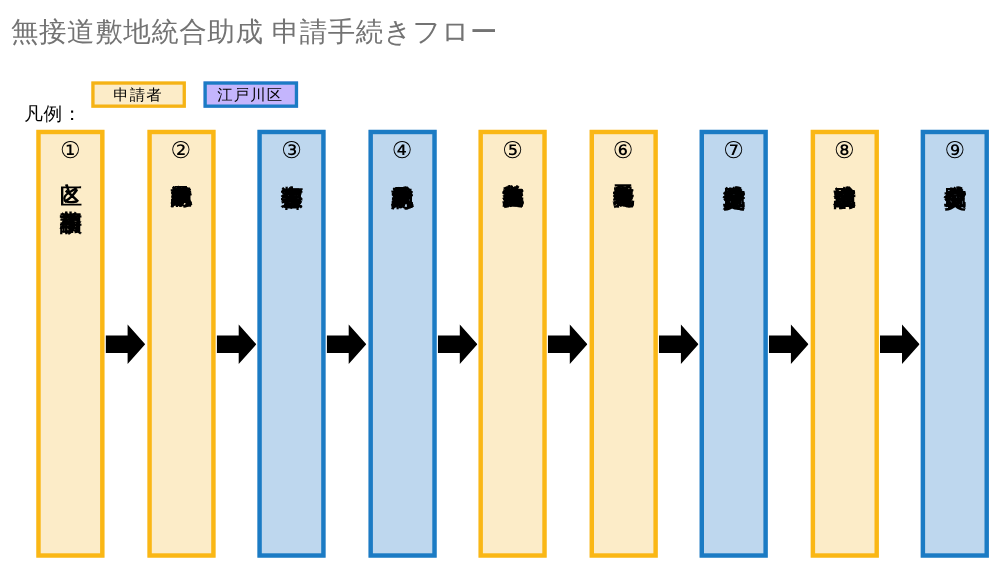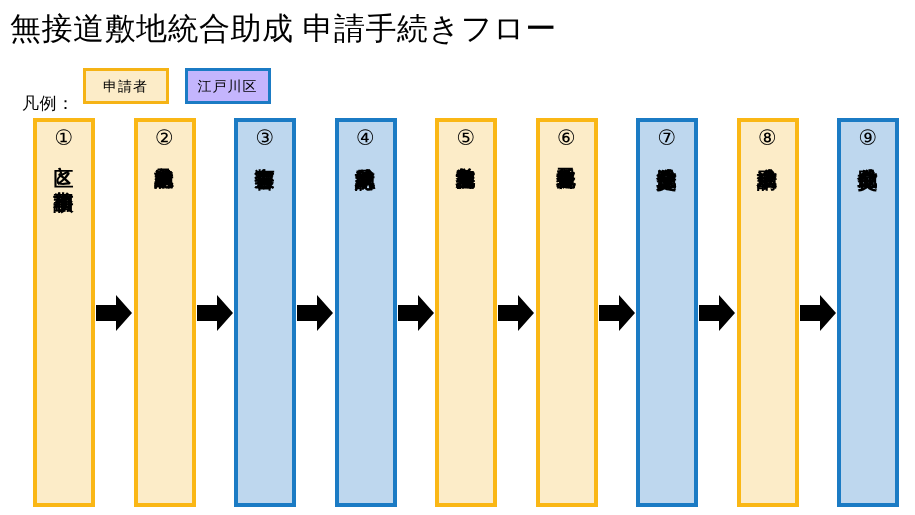--- a/index.html
+++ b/index.html
@@ -21,26 +21,26 @@
     position: relative;
     width: 915px;
     height: 515px;
   }
 
   
   .title {
     position: absolute;
     left: 10px;
     top: 12px;
-    font-size: 31px;
+    font-size: 25px;
     line-height: 34px;
     font-weight: 400;
     letter-spacing: 0.5px;
     white-space: nowrap;
-    color: #000000;
+    color: #737373;
   }
 
   
   .legend {
     position: absolute;
     left: 22px;
     top: 72px;
     display: flex;
     align-items: center;
     height: 28px;
@@ -50,21 +50,21 @@
     line-height: 28px;
     white-space: nowrap;
     margin-right: 8px;
     letter-spacing: 0.5px;
     margin-top: 36px;
   }
   .legend-chip {
     display: flex;
     align-items: center;
     justify-content: center;
-    height: 36px;
+    height: 24px;
     min-width: 86px;
     padding: 0 10px;
     box-sizing: border-box;
     font-size: 14px;
     line-height: 14px;
     letter-spacing: 1px;
     margin-right: 16px;
   }
   .chip-applicant {
     background: #fcecc8;

